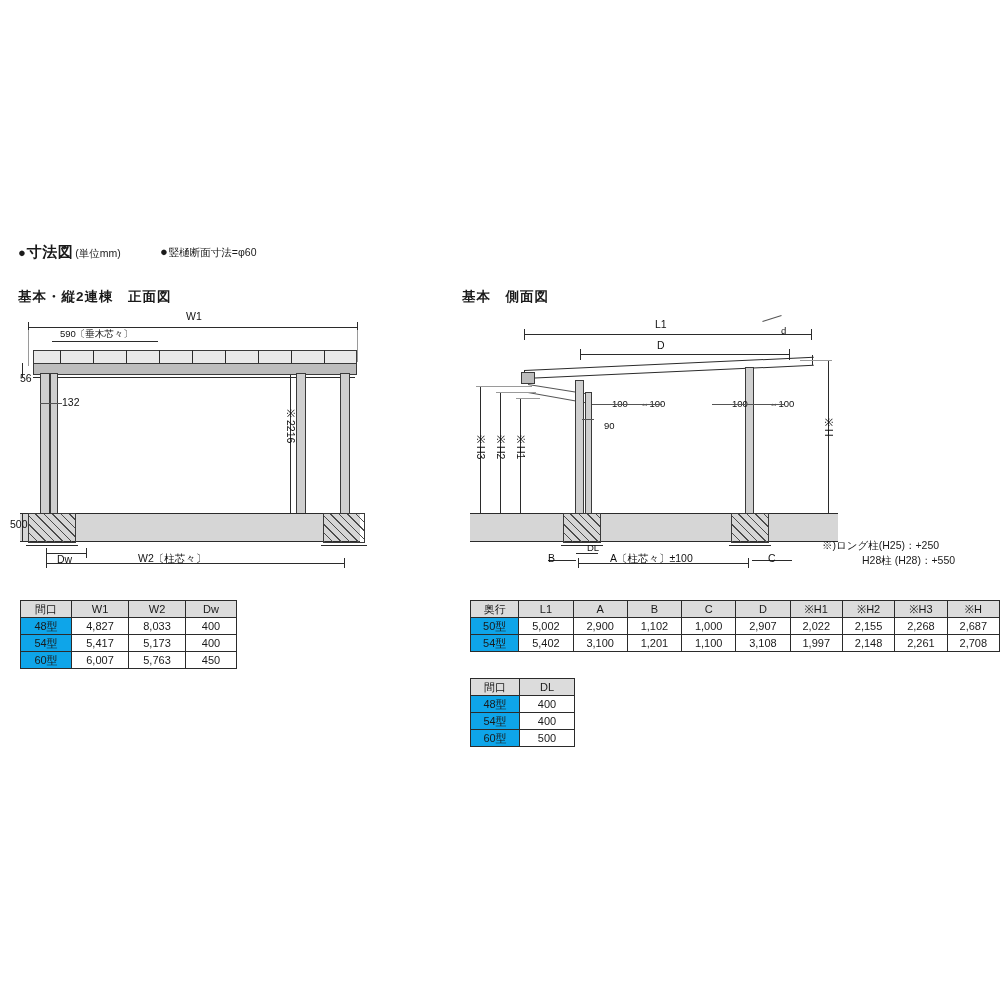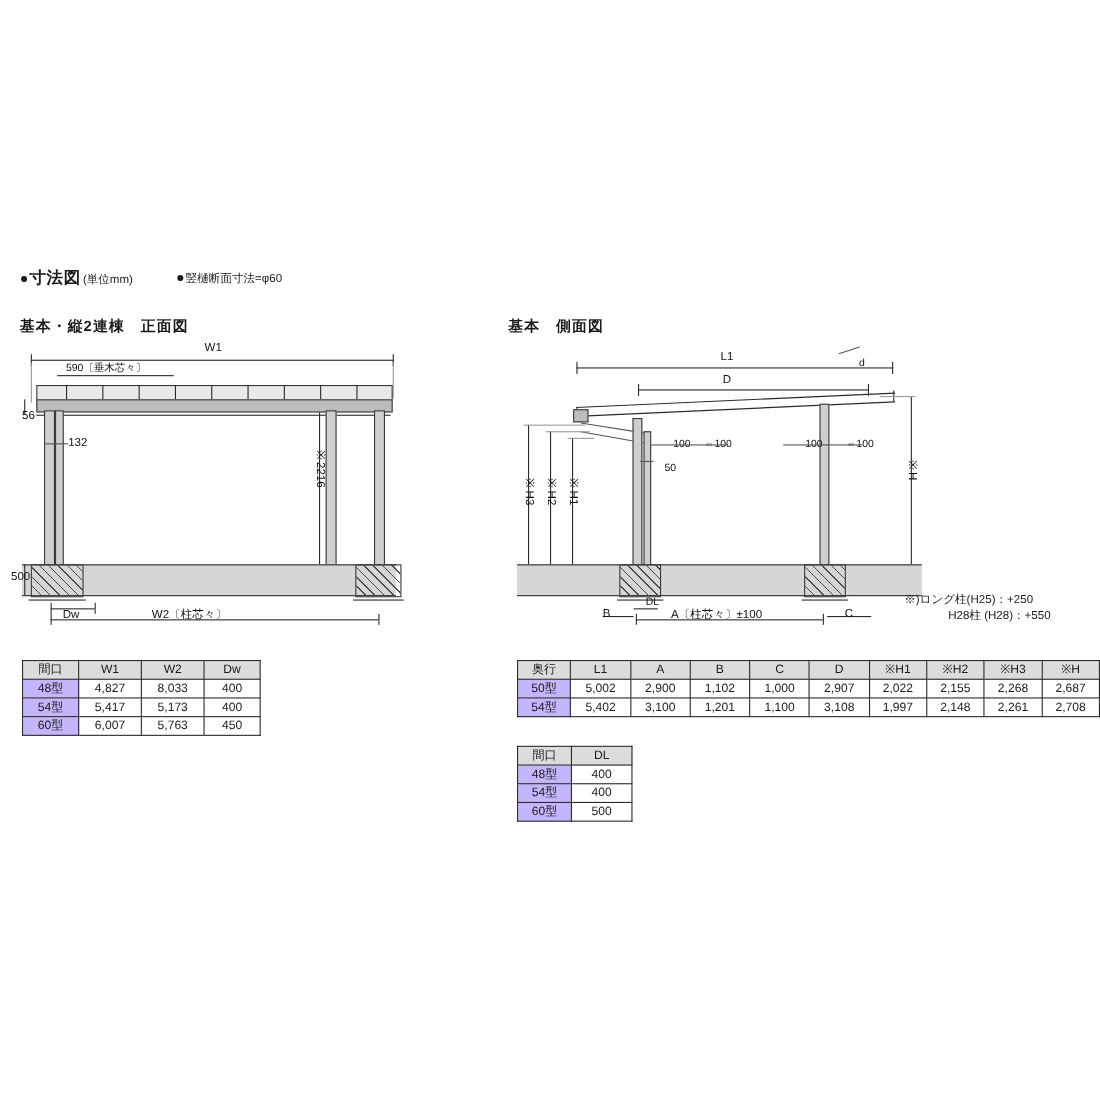--- a/index.html
+++ b/index.html
@@ -51,21 +51,21 @@
   table.spec{position:absolute;border-collapse:collapse;font-size:11px;}
   table.spec td,table.spec th{
     border:1px solid #2b2b2b;
     padding:1px 4px;
     text-align:center;
     font-weight:normal;
     line-height:14px;
     white-space:nowrap;
   }
   table.spec thead td{background:#dcdcdc;}
-  table.spec tbody td:first-child{background:#c4b5fd;}
+  table.spec tbody td:first-child{background:#0ea5e9;}
 
   .note{position:absolute;font-size:10.5px;line-height:15px;white-space:nowrap;}
 </style>
 </head>
 <body>
 
 <div class="page">
 
   <div class="hdr">
     <span class="bullet">●</span>
@@ -174,21 +174,21 @@
     <div class="post" style="left:585px;top:392px;width:5px;height:124px;"></div>
     <div class="post" style="left:745px;top:367px;width:7px;height:149px;"></div>
 
     <div class="lbl-s" style="left:600px;top:398px;">100</div>
     <div class="lbl-s" style="left:628px;top:398px;">⇔100</div>
     <div class="lbl-s" style="left:720px;top:398px;">100</div>
     <div class="lbl-s" style="left:757px;top:398px;">⇔100</div>
     <div class="ln h1 thin" style="left:592px;top:404px;width:70px;"></div>
     <div class="ln h1 thin" style="left:712px;top:404px;width:72px;"></div>
 
-    <div class="lbl-s" style="left:592px;top:420px;">50</div>
+    <div class="lbl-s" style="left:592px;top:420px;">90</div>
     <div class="ln h1 thin" style="left:582px;top:419px;width:12px;"></div>
 
     <div class="dimv" style="left:480px;top:386px;height:130px;"></div>
     <div class="vert" style="left:474px;top:432px;">※H3</div>
 
     <div class="dimv" style="left:500px;top:392px;height:124px;"></div>
     <div class="vert" style="left:494px;top:432px;">※H2</div>
 
     <div class="dimv" style="left:520px;top:398px;height:118px;"></div>
     <div class="vert" style="left:514px;top:432px;">※H1</div>

